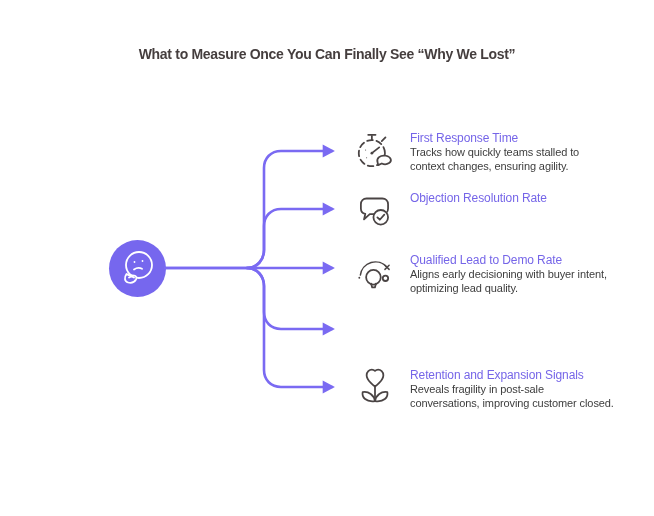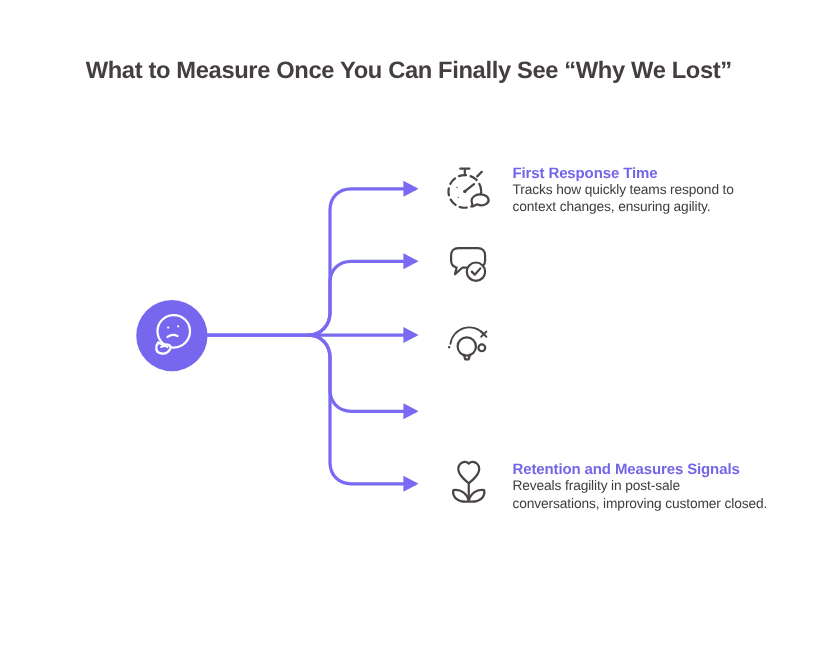--- a/index.html
+++ b/index.html
@@ -2,32 +2,32 @@
 <html><head>
 <meta charset="utf-8">
 <style>
   html,body{margin:0;padding:0;background:#fff;}
   .canvas{
     position:relative;width:654px;height:516px;background:#ffffff;overflow:hidden;
     font-family:"Liberation Sans","DejaVu Sans",sans-serif;
   }
   .title{
     position:absolute;top:46px;left:0;width:654px;text-align:center;
-    font-size:19px;font-weight:bold;letter-spacing:-0.3px;color:#453E3E;
+    font-size:14px;font-weight:bold;letter-spacing:-0.3px;color:#453E3E;
   }
   .center-node{
     position:absolute;left:109px;top:240px;width:57px;height:57px;border-radius:50%;
     background:#7667EE;display:flex;align-items:center;justify-content:center;
   }
   .connector-svg{position:absolute;left:160px;top:130px;width:200px;height:280px;}
   .connector-svg path.flow{fill:none;stroke:#7A6AF2;stroke-width:2.6;stroke-linecap:round;}
   .item{position:absolute;left:352px;width:262px;display:flex;}
   .item .icon{width:46px;height:46px;flex:0 0 46px;}
   .item-text{margin-left:12px;width:204px;}
-  .item-title{font-size:12px;font-weight:bold;color:#7565E8;letter-spacing:-0.1px;margin-top:4px;}
+  .item-title{font-size:12px;font-weight:normal;color:#7565E8;letter-spacing:-0.1px;margin-top:4px;}
   .item-desc{font-size:11px;line-height:13.5px;color:#3D3D3D;margin-top:1px;letter-spacing:-0.1px;}
   .mi{stroke:#4A4444;stroke-width:1.7;fill:none;stroke-linecap:round;stroke-linejoin:round;}
 </style>
 </head>
 <body>
 
 <div class="canvas">
 
   <div class="title">What to Measure Once You Can Finally See “Why We Lost”</div>
 
@@ -68,65 +68,70 @@
           <circle cx="19" cy="25" r="1.3" fill="#4A4444" stroke="none"></circle>
           <line x1="19" y1="25" x2="26" y2="19.5"></line>
           <circle cx="13" cy="22" r="0.5" fill="#4A4444" stroke="none"></circle>
           <circle cx="14" cy="29.5" r="0.5" fill="#4A4444" stroke="none"></circle>
           <path d="M24.5,34 c-1.5,-4 2.5,-7.5 8,-6.5 c5,1 6,5 3,7 c-2,1.3 -5,1.4 -7,0.4 l-3.5,1.6 z" fill="#ffffff"></path>
         </g>
       </svg>
     </span>
     <div class="item-text">
       <div class="item-title">First Response Time</div>
-      <div class="item-desc">Tracks how quickly teams respond to context changes, ensuring agility.</div>
+      <div class="item-desc">Tracks how quickly teams stalled to context changes, ensuring agility.</div>
     </div>
   </div>
 
   <div class="item" style="top:187px">
     <span class="icon">
       <svg width="46" height="46" viewBox="0 0 44 44">
         <g class="mi">
           <path d="M14,11 h15 c3.3,0 5.5,2.2 5.5,5.5 v4 c0,3.3 -2.2,5.5 -5.5,5.5 h-12 l-5.5,5 l1.2,-5.2 c-2.6,-0.6 -4.2,-2.6 -4.2,-5.3 v-4 c0,-3.3 2.2,-5.5 5.5,-5.5 z"></path>
           <circle cx="27.5" cy="29" r="7" fill="#ffffff"></circle>
           <path d="M24.3,29 l2.3,2.3 l4.3,-4.8"></path>
         </g>
       </svg>
     </span>
     <div class="item-text">
+      <div class="item-title">Objection Resolution Rate</div>
     </div>
   </div>
 
   <div class="item" style="top:249px">
     <span class="icon">
       <svg width="46" height="46" viewBox="0 0 44 44">
         <g class="mi">
           <path d="M8,25 A 14.5,14.5 0 0 1 33.5,17.5" stroke-width="1.4"></path>
           <line x1="31.5" y1="15.5" x2="35.5" y2="19.5" stroke-width="1.4"></line>
           <line x1="35.5" y1="15.5" x2="31.5" y2="19.5" stroke-width="1.4"></line>
           <circle cx="7" cy="27.5" r="0.9" fill="#4A4444" stroke="none"></circle>
           <circle cx="20.5" cy="27" r="7"></circle>
           <path d="M18.3,33.2 l1,3.6 h2.6 l1,-3.6"></path>
           <circle cx="32" cy="28" r="2.6"></circle>
         </g>
       </svg>
     </span>
+    <div class="item-text">
+      <div class="item-title">Qualified Lead to Demo Rate</div>
+      <div class="item-desc">Aligns early decisioning with buyer intent, optimizing lead quality.</div>
+    </div>
   </div>
 
 
   <div class="item" style="top:364px">
     <span class="icon">
       <svg width="46" height="46" viewBox="0 0 44 44">
         <g class="mi">
           <path d="M22,21.5 c0,0 -8,-5.5 -8,-10.8 c0,-3.4 2.6,-5.4 5,-5.4 c1.7,0 3,1.3 3,1.3 c0,0 1.3,-1.3 3,-1.3 c2.4,0 5,2 5,5.4 c0,5.3 -8,10.8 -8,10.8 z"></path>
           <path d="M22,21.5 v11.5"></path>
           <path d="M22,35.5 c-8.5,1.2 -12.8,-3.6 -11.8,-8.6 c5.8,-1 10.8,2.8 11.8,8.6 z"></path>
           <path d="M22,35.5 c8.5,1.2 12.8,-3.6 11.8,-8.6 c-5.8,-1 -10.8,2.8 -11.8,8.6 z"></path>
         </g>
       </svg>
     </span>
     <div class="item-text">
-      <div class="item-title">Retention and Measures Signals</div>
+      <div class="item-title">Retention and Expansion Signals</div>
       <div class="item-desc">Reveals fragility in post-sale conversations, improving customer closed.</div>
     </div>
   </div>
 
 </div>
 
 </body></html>

